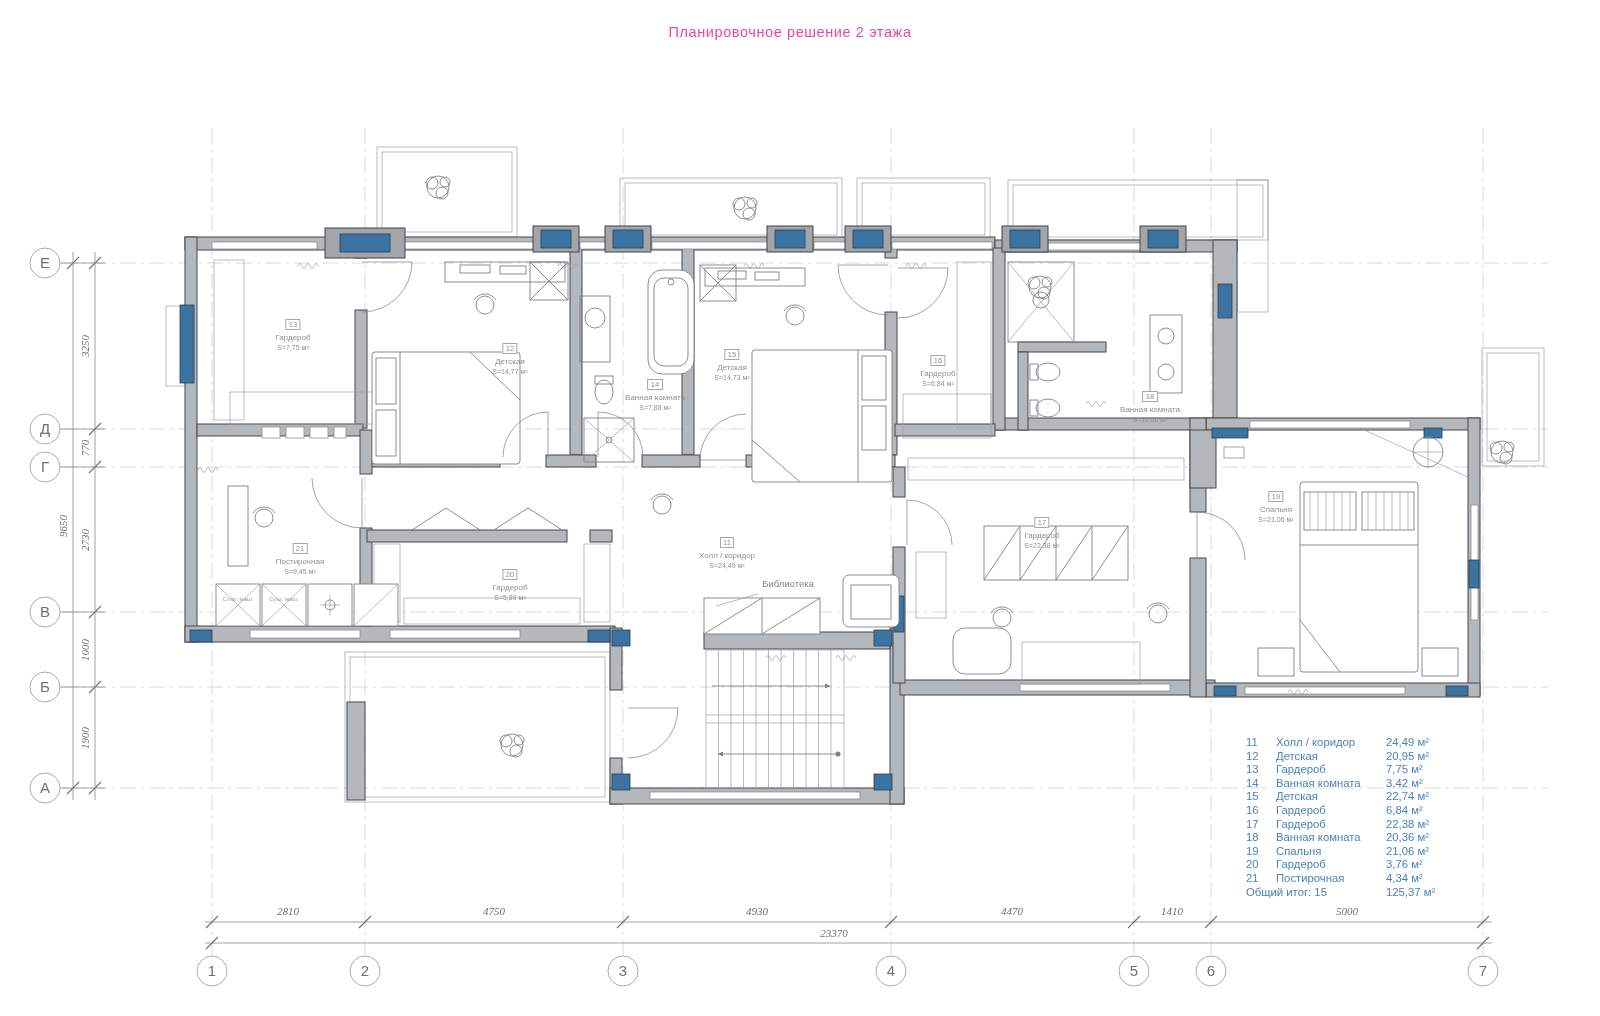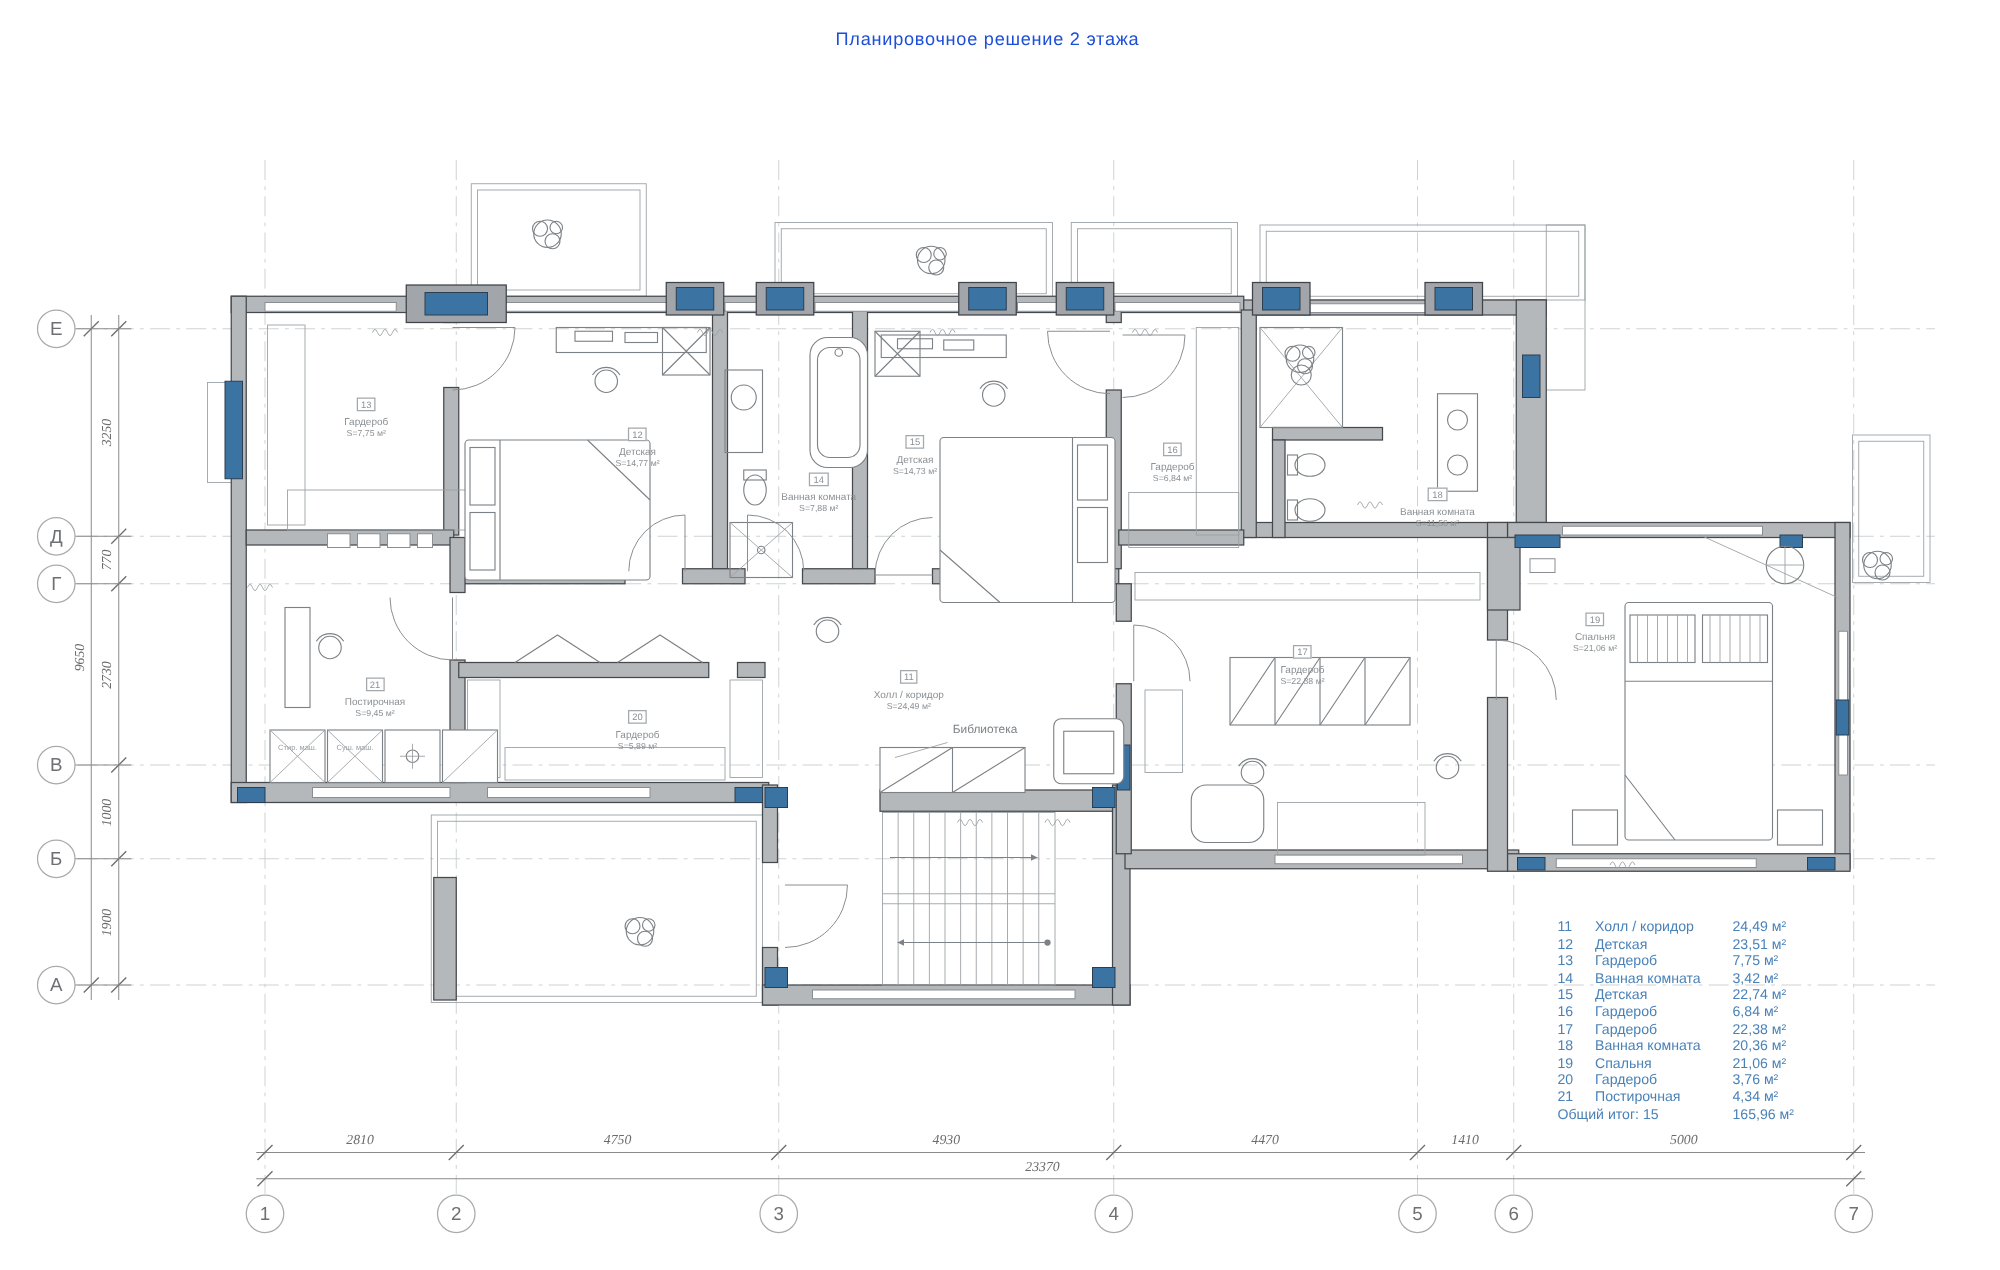--- a/index.html
+++ b/index.html
@@ -18,21 +18,21 @@
   .thin{fill:none;stroke:#9aa0a4;stroke-width:.7;}
   .door{fill:none;stroke:#8a8f93;stroke-width:.8;}
   .dim{stroke:#8a8a8a;stroke-width:.8;fill:none;}
   .tick{stroke:#6f6f6f;stroke-width:1.1;}
   .axc{fill:#fff;stroke:#a8abae;stroke-width:1;}
   .dimt{font:italic 11px "Liberation Serif",serif;fill:#6b6b6b;}
   .axt{font:15px "Liberation Sans",sans-serif;fill:#6e7073;}
 
   
   .title{position:absolute;top:24px;left:790px;transform:translateX(-50%);
-         font-size:14.5px;letter-spacing:.6px;color:#1d4ed8;white-space:nowrap;}
+         font-size:14.5px;letter-spacing:.6px;color:#ec4899;white-space:nowrap;}
 
   
   .rlabel{position:absolute;transform:translateX(-50%);text-align:center;
           color:#8b9094;line-height:1.3;white-space:nowrap;}
   .rnum{display:inline-block;border:1px solid #a3a8ac;background:#fff;
         font-size:7.5px;padding:0 2.5px;line-height:9px;color:#8b9094;}
   .rname{font-size:8px;}
   .rarea{font-size:7px;}
   .note{position:absolute;transform:translateX(-50%);color:#7d8286;font-size:9.5px;white-space:nowrap;}
   .applbl{position:absolute;transform:translateX(-50%);color:#9aa0a4;font-size:6px;line-height:1.15;text-align:center;white-space:nowrap;}
@@ -491,21 +491,21 @@
   <table>
     <tbody>
           <tr>
             <td class="c-num">11</td>
             <td class="c-name">Холл / коридор</td>
             <td class="c-area">24,49 м²</td>
           </tr>
     <tr>
             <td class="c-num">12</td>
             <td class="c-name">Детская</td>
-            <td class="c-area">23,51 м²</td>
+            <td class="c-area">20,95 м²</td>
           </tr>
     <tr>
             <td class="c-num">13</td>
             <td class="c-name">Гардероб</td>
             <td class="c-area">7,75 м²</td>
           </tr>
     <tr>
             <td class="c-num">14</td>
             <td class="c-name">Ванная комната</td>
             <td class="c-area">3,42 м²</td>
@@ -540,19 +540,19 @@
             <td class="c-name">Гардероб</td>
             <td class="c-area">3,76 м²</td>
           </tr>
     <tr>
             <td class="c-num">21</td>
             <td class="c-name">Постирочная</td>
             <td class="c-area">4,34 м²</td>
           </tr>
     <tr>
             <td colspan="2">Общий итог: 15</td>
-            <td class="c-area">165,96 м²</td>
+            <td class="c-area">125,37 м²</td>
           </tr>
   </tbody>
       </table>
 </div>
 
 </div>
 
 </body></html>

